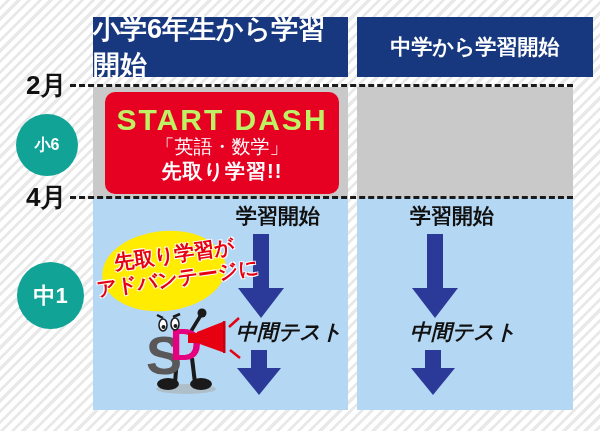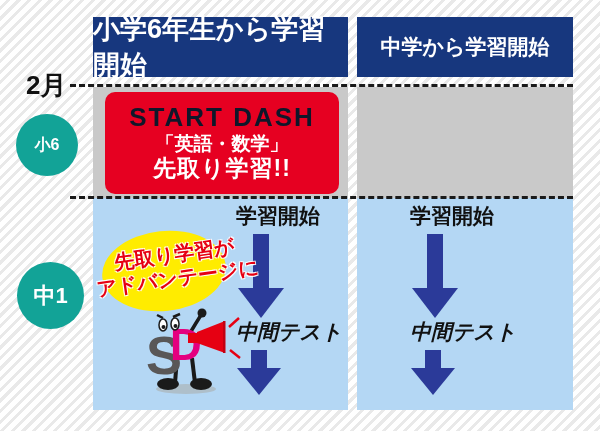--- a/index.html
+++ b/index.html
@@ -17,33 +17,33 @@
   .c-sho6{left:16px;top:114px;width:62px;height:62px;font-size:16px;}
   .c-chu1{left:17px;top:262px;width:67px;height:67px;font-size:22px;}
   
   .dash{position:absolute;left:70px;width:503px;height:0;border-top:3px dashed #1a1a1a;z-index:5;}
   .dash1{top:84px;}
   .dash2{top:196px;}
   
   .col-header{position:absolute;top:17px;height:60px;background:#17377e;color:#fff;
     font-weight:bold;display:flex;align-items:center;justify-content:center;z-index:4;}
   .ch1{left:93px;width:255px;font-size:27px;}
-  .ch2{left:357px;width:216px;font-size:21px;}
+  .ch2{left:357px;width:236px;font-size:21px;}
   .band{position:absolute;}
   .band-gray{top:87px;height:111px;background:#c9c9c9;}
   .band-blue{top:198px;height:212px;background:#b4d7f4;}
   .b1{left:93px;width:255px;}
   .b2{left:357px;width:216px;}
   
   .red-box{position:absolute;left:105px;top:92px;width:234px;height:102px;background:#e60021;
     border-radius:10px;display:flex;flex-direction:column;align-items:center;justify-content:center;
     gap:1px;z-index:6;}
-  .sd-title{color:#0f172a;font-size:26px;font-weight:bold;letter-spacing:2px;line-height:1.05;}
-  .sd-subjects{color:#fff;font-size:19px;font-weight:bold;line-height:1.2;}
-  .sd-line2{color:#fff;font-size:23px;font-weight:bold;letter-spacing:1px;line-height:1.1;}
+  .sd-title{color:#bef264;font-size:30px;font-weight:bold;letter-spacing:2px;line-height:1.05;}
+  .sd-subjects{color:#fff;font-size:19px;font-weight:normal;line-height:1.2;}
+  .sd-line2{color:#fff;font-size:20px;font-weight:bold;letter-spacing:1px;line-height:1.1;}
   
   .flow{position:absolute;top:204px;width:110px;display:flex;flex-direction:column;align-items:flex-start;z-index:6;}
   .flow-left{left:236px;}
   .flow-right{left:410px;}
   .flow-label{font-size:21px;font-weight:bold;color:#111;line-height:1.15;white-space:nowrap;}
   .arrow-long{margin-top:6px;}
   .label-test{margin-top:2px;font-style:italic;}
   .arrow-short{margin-top:6px;}
   
   .bubble{position:absolute;left:102px;top:231px;width:124px;height:80px;background:#ffec00;
@@ -54,20 +54,21 @@
       1px -1px 0 rgba(255,255,255,.85),-1px 1px 0 rgba(255,255,255,.85);
     white-space:nowrap;}
   .mascot{position:absolute;left:140px;top:300px;z-index:7;}
 </style>
 </head>
 <body>
 
 <div class="stage">
 
   <div class="month m-feb">2月</div>
+  <div class="month m-apr">4月</div>
   <div class="grade-circle c-sho6">小6</div>
   <div class="grade-circle c-chu1">中1</div>
 
   <div class="col-header ch1">小学6年生から学習開始</div>
   <div class="col-header ch2">中学から学習開始</div>
 
   <div class="band band-gray b1"></div>
   <div class="band band-gray b2"></div>
   <div class="band band-blue b1"></div>
   <div class="band band-blue b2"></div>

